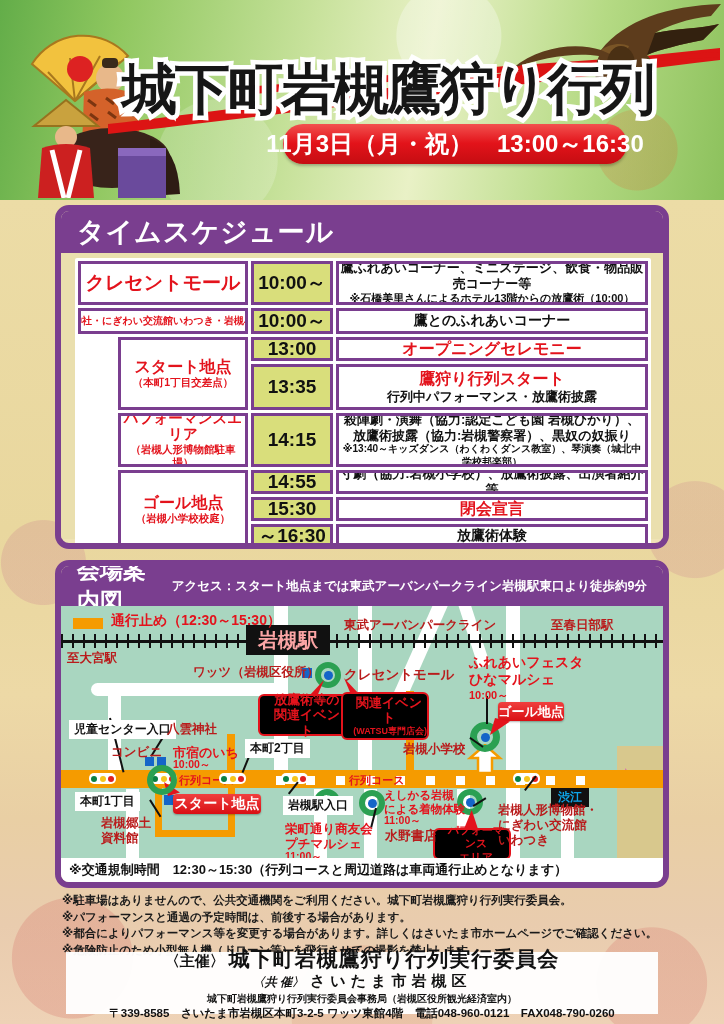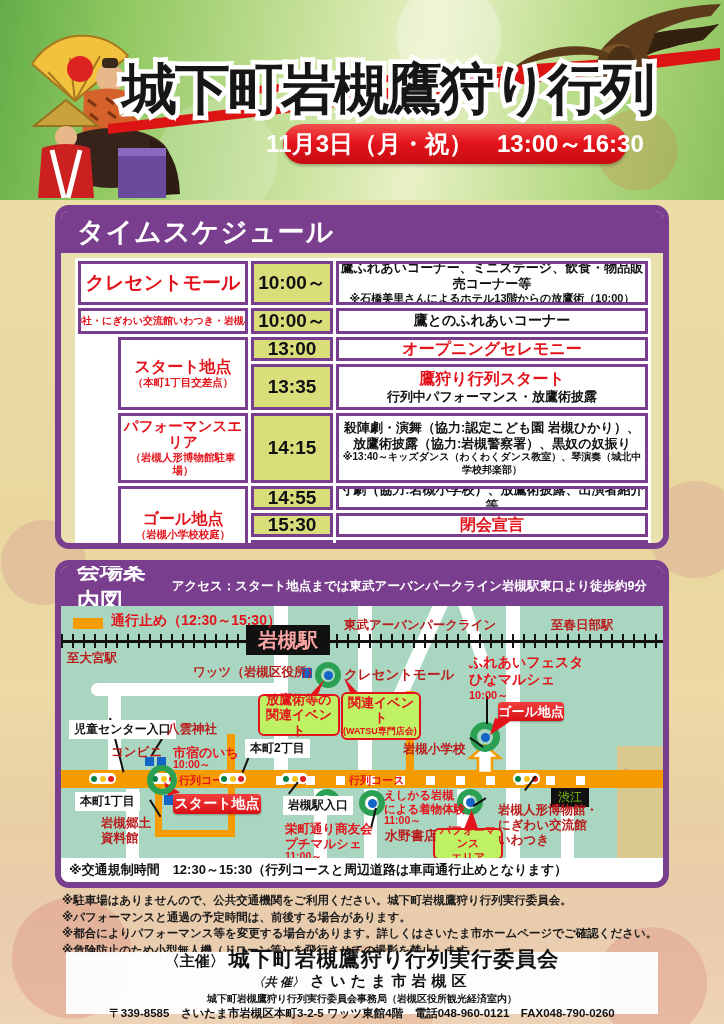--- a/index.html
+++ b/index.html
@@ -88,38 +88,38 @@
   .rail-ticks{position:absolute;left:0;top:28px;width:602px;height:14px;
     background:repeating-linear-gradient(90deg,#111 0 2px,transparent 2px 11px);}
   .rail-line{position:absolute;left:0;top:34px;width:602px;height:3px;background:#111;}
   .station-box{position:absolute;left:185px;top:19px;width:84px;height:30px;background:#111;color:#fca5a5;
     font-weight:900;font-size:20px;display:flex;align-items:center;justify-content:center;}
   .map-label{position:absolute;color:#b91c1c;font-weight:700;font-size:12.5px;white-space:nowrap;}
   .map-label.red{color:#e3131c;font-weight:900;}
   .preline{white-space:pre-line;line-height:1.2;}
   .white-box{position:absolute;background:#fff;color:#111;font-weight:700;font-size:12px;
     padding:1px 5px;white-space:nowrap;}
-  .black-box{position:absolute;background:#111;color:#84cc16;font-weight:400;font-size:12px;
+  .black-box{position:absolute;background:#111;color:#0ea5e9;font-weight:700;font-size:12px;
     padding:1px 7px;white-space:nowrap;text-align:center;}
   .course{position:absolute;background:#f59b00;}
   .course-dashes{position:absolute;left:215px;top:170px;width:320px;height:9px;
     background:repeating-linear-gradient(90deg,#fff 0 9px,transparent 9px 30px);}
   .course-loop{position:absolute;left:94px;top:181px;width:80px;height:50px;box-sizing:border-box;
     border-left:7px solid #f59b00;border-right:7px solid #f59b00;border-bottom:7px solid #f59b00;}
   .ring{position:absolute;border:6px solid #2ba052;border-radius:50%;width:26px;height:26px;
     box-sizing:border-box;display:flex;align-items:center;justify-content:center;}
   .ring .dot{width:9px;height:9px;border-radius:50%;background:#1565c8;}
   .bluesq{position:absolute;background:#1565c8;}
   .tlight{position:absolute;width:27px;height:11px;background:#fff;border-radius:5px;
     display:flex;align-items:center;justify-content:space-evenly;}
   .tlight i{width:6px;height:6px;border-radius:50%;display:block;}
   .tl-g{background:#0b8043;} .tl-y{background:#f5c51d;} .tl-r{background:#e02020;}
-  .callout{position:absolute;background:#bef264;border:2.5px solid #e3131c;border-radius:6px;
+  .callout{position:absolute;background:#000000;border:2.5px solid #e3131c;border-radius:6px;
     color:#e3131c;font-weight:900;text-align:center;display:flex;flex-direction:column;
-    align-items:flex-start;justify-content:center;line-height:1.15;}
+    align-items:flex-end;justify-content:center;line-height:1.15;padding-left:8px;}
   .redfill{position:absolute;background:linear-gradient(180deg,#f0403e,#d90f14);color:#fff;
     font-weight:900;border-radius:4px;display:flex;align-items:center;justify-content:center;
     white-space:nowrap;box-shadow:0 1px 2px rgba(0,0,0,.3);}
   .wedge{position:absolute;background:#e3131c;}
   .connector{position:absolute;width:1.5px;background:#111;transform-origin:top center;}
   .tan-strip{position:absolute;left:556px;top:140px;width:46px;height:112px;background:#d8c88d;}
   .pink-arrow{position:absolute;left:557px;top:162px;width:13px;height:14px;background:#d96fae;
     clip-path:polygon(0 25%,55% 25%,55% 0,100% 50%,55% 100%,55% 75%,0 75%);}
   .goal-arrow{position:absolute;left:406px;top:138px;}
 
@@ -226,21 +226,21 @@
             <div class="srow" style="height:46px">
               <div class="cell time">13:35</div>
               <div class="cell content">
                 <div class="c-red">鷹狩り行列スタート</div>
                 <div class="c-main">行列中パフォーマンス・放鷹術披露</div>
               </div>
             </div>
           </div>
         </div>
 
-        <div class="sg indent" style="height:70px">
+        <div class="sg indent" style="height:54px">
           <div class="cell loc">
             <div class="loc-main" style="font-size:14.5px">パフォーマンスエリア</div>
             <div class="loc-sub">（岩槻人形博物館駐車場）</div>
           </div>
           <div class="cell time">14:15</div>
           <div class="cell content">
             <div class="c-main preline">殺陣劇・演舞（協力:認定こども園 岩槻ひかり）、
 放鷹術披露（協力:岩槻警察署）、黒奴の奴振り</div>
             <div class="c-sub" style="font-size:10px">※13:40～キッズダンス（わくわくダンス教室）、琴演奏（城北中学校邦楽部）</div>
           </div>

